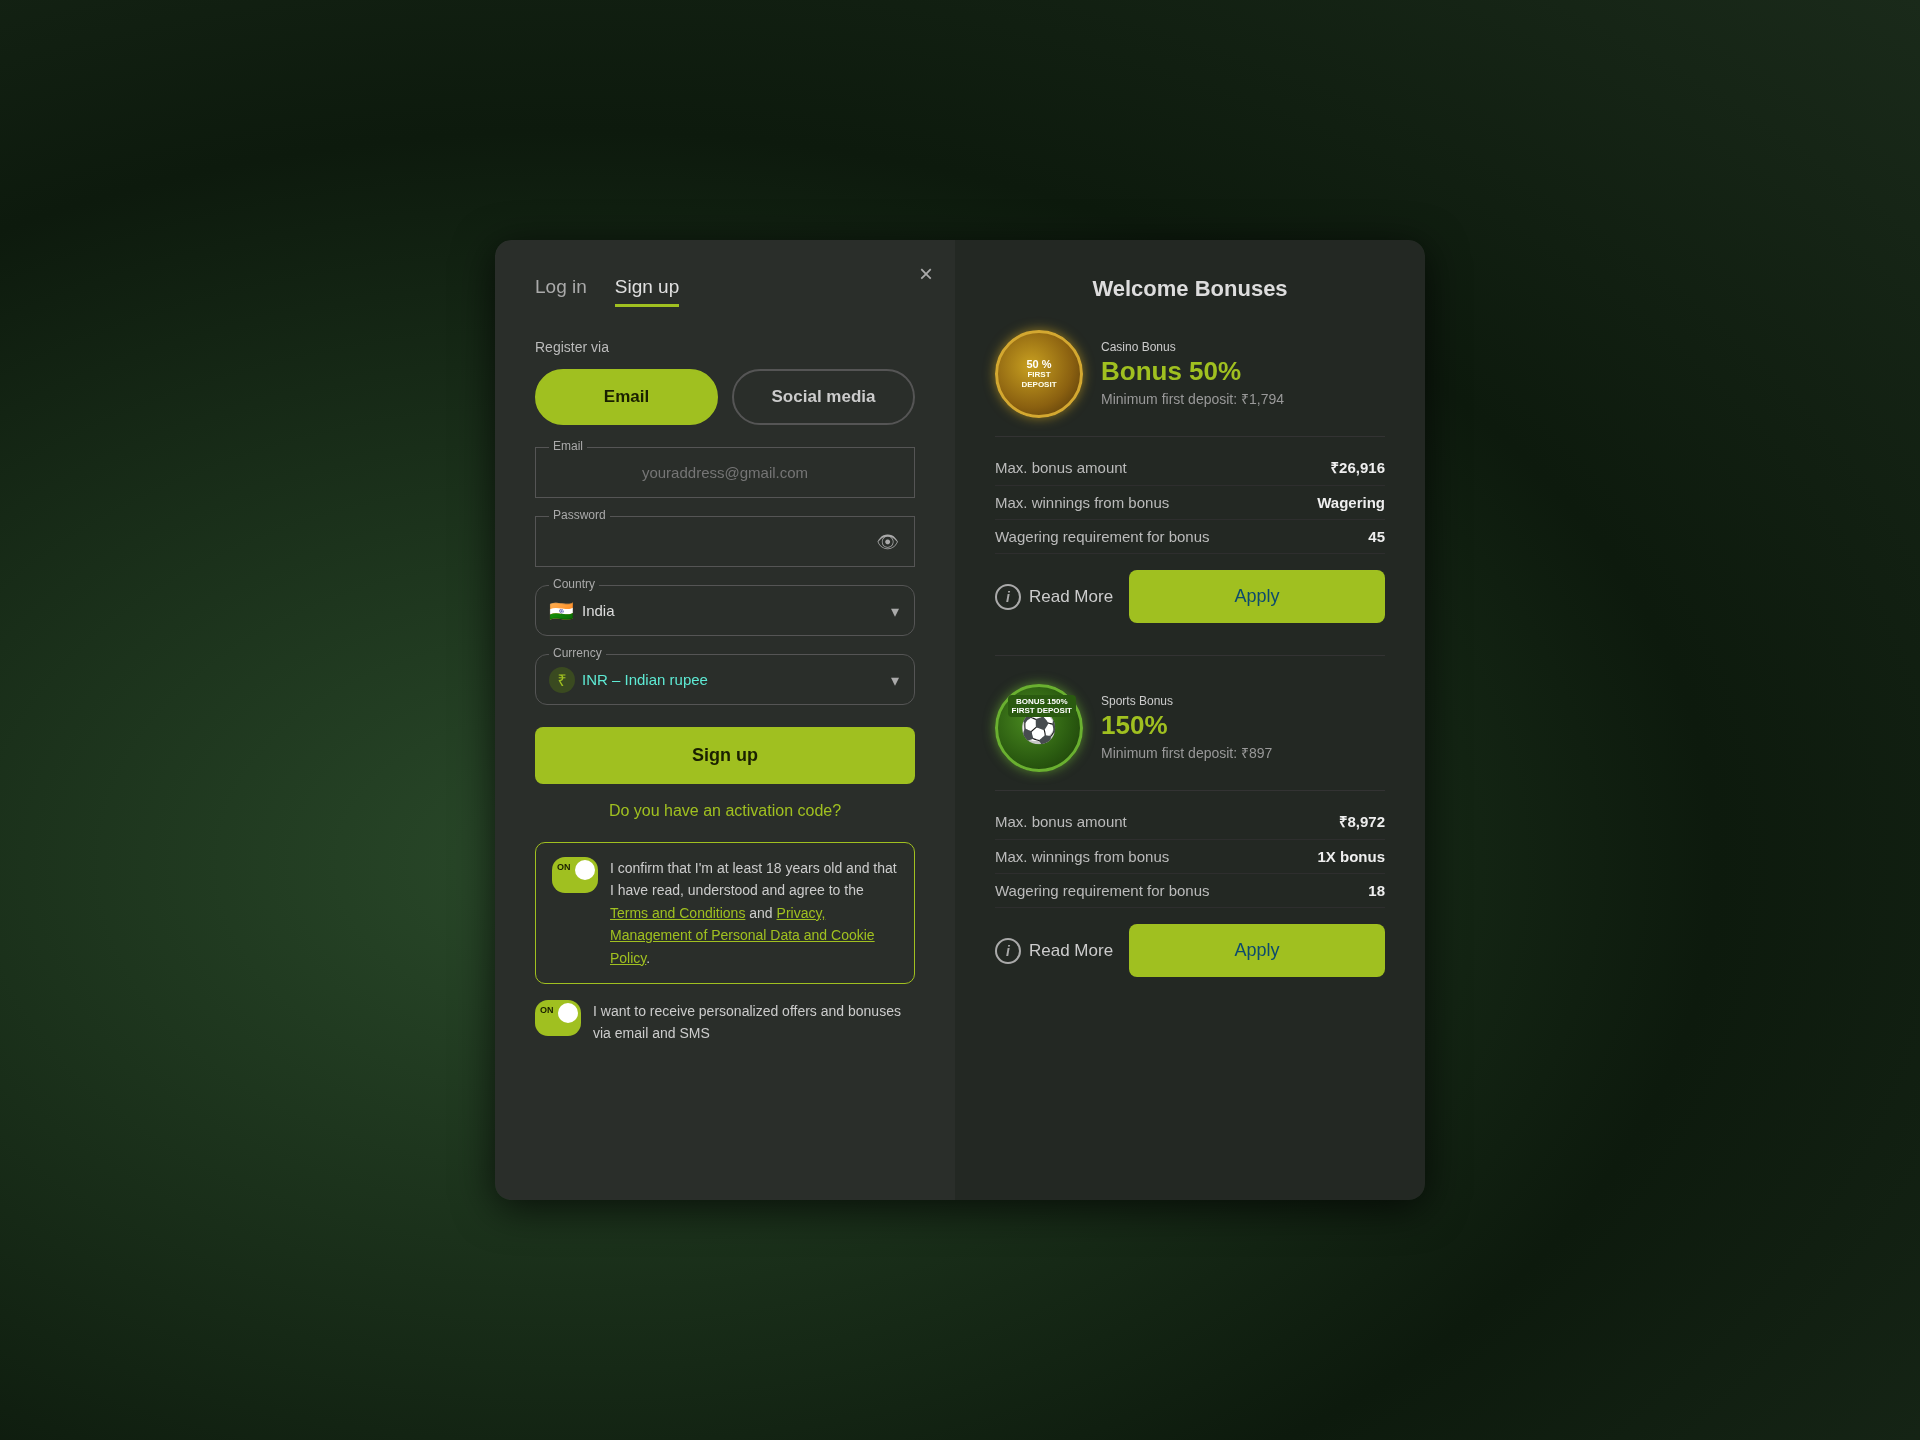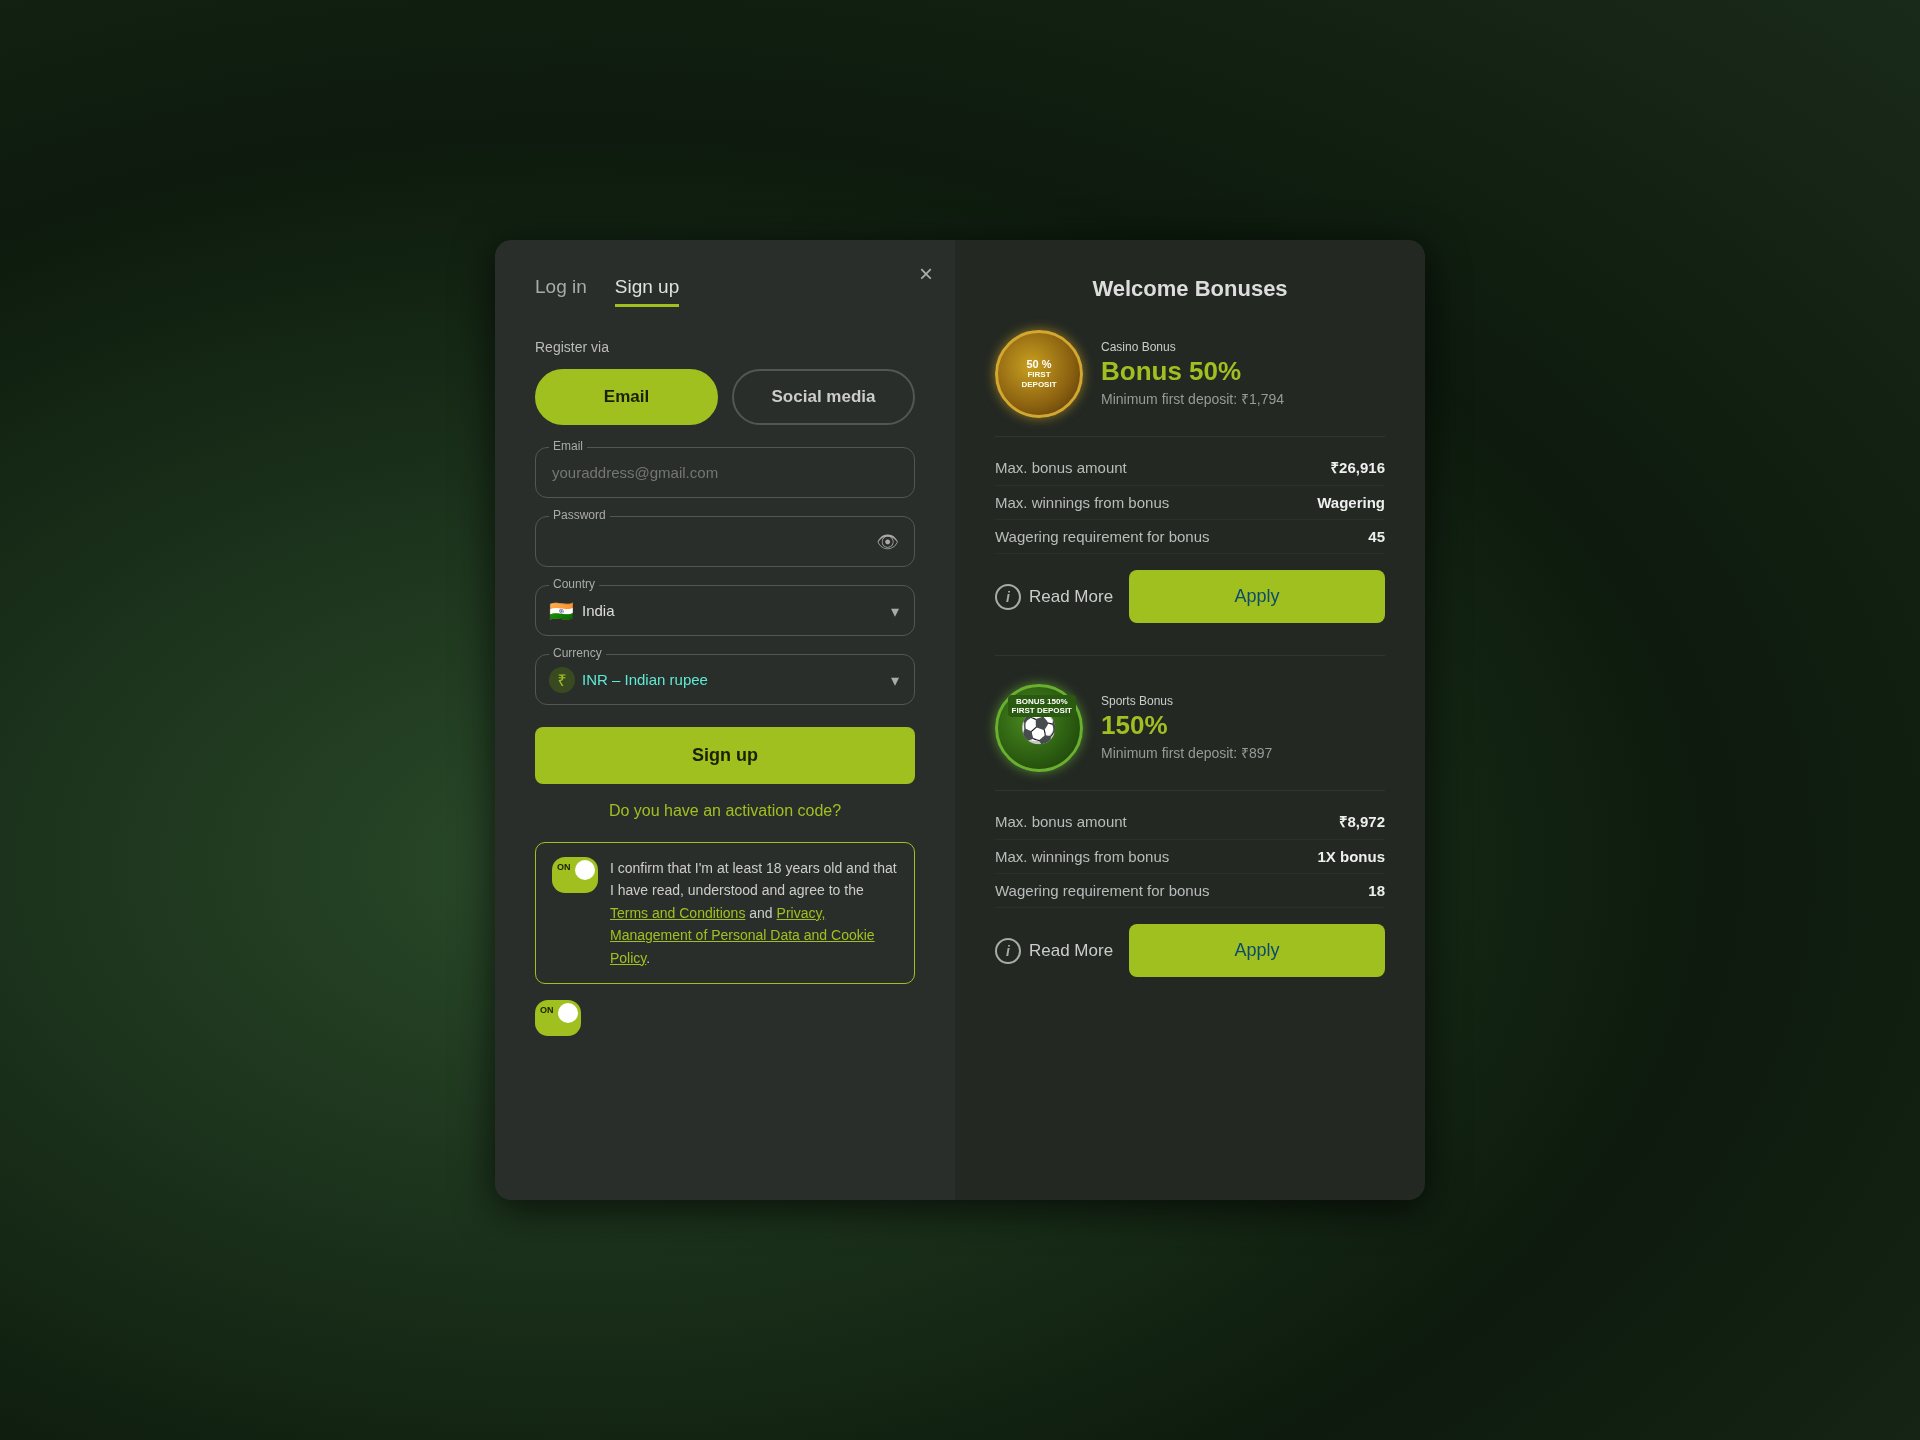--- a/index.html
+++ b/index.html
@@ -110,25 +110,26 @@
       font-size: 12px;
       color: #aaa;
       background: #2a2e2a;
       padding: 0 4px;
       z-index: 1;
     }
     .field-input {
       width: 100%;
       background: transparent;
       border: 1.5px solid #555;
-      border-radius: 12px;
+      border-radius: 0;
       padding: 16px 16px;
       font-size: 15px;
       color: #bbb;
       outline: none;
+      text-align: center;
     }
     .field-select {
       width: 100%;
       background: transparent;
       border: 1.5px solid #555;
       border-radius: 12px;
       padding: 16px 16px;
       font-size: 15px;
       color: #ddd;
       outline: none;
@@ -466,20 +467,21 @@
       </div>
     </div>
 
     <div class="consent-row">
       <label class="toggle">
 
         <span class="toggle-slider">
           <span class="toggle-label">ON</span>
         </span>
       </label>
+      <div class="consent-text">I want to receive personalized offers and bonuses via email and SMS</div>
     </div>
   </div>
 
   <div class="right-panel">
     <div class="welcome-title">Welcome Bonuses</div>
 
     <div class="bonus-card">
       <div class="bonus-header">
         <div class="casino-badge">
           <div class="casino-badge-text">50 %</div>

